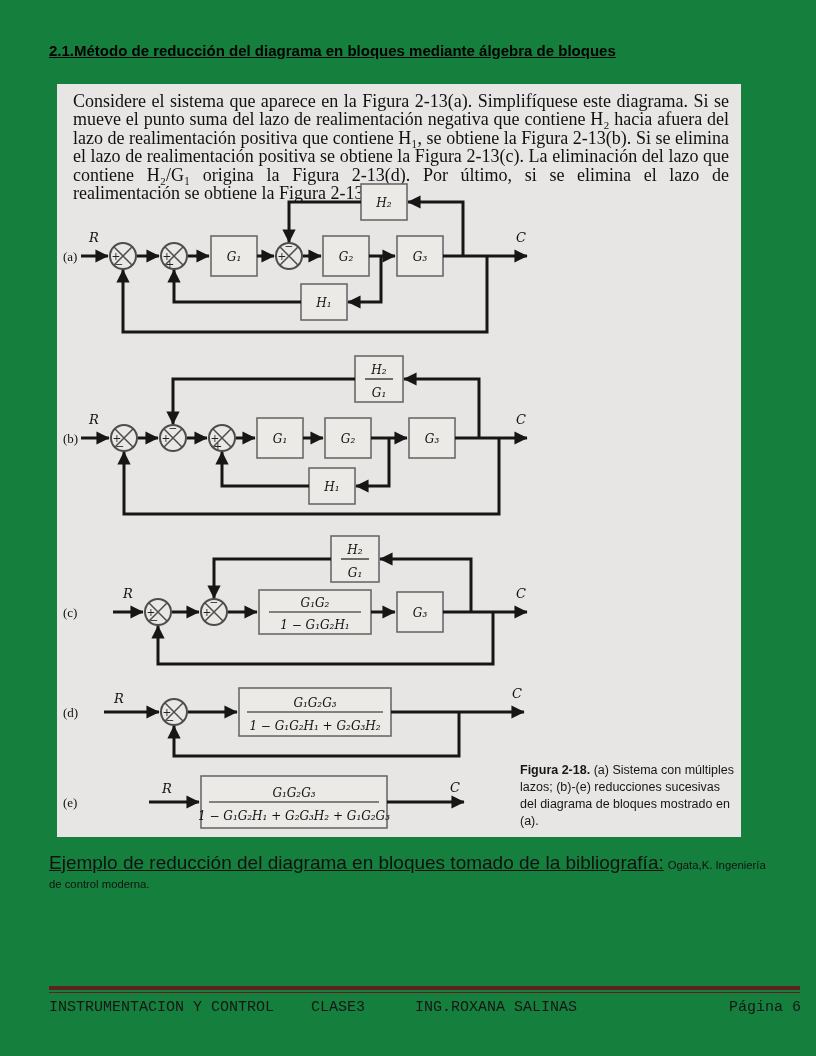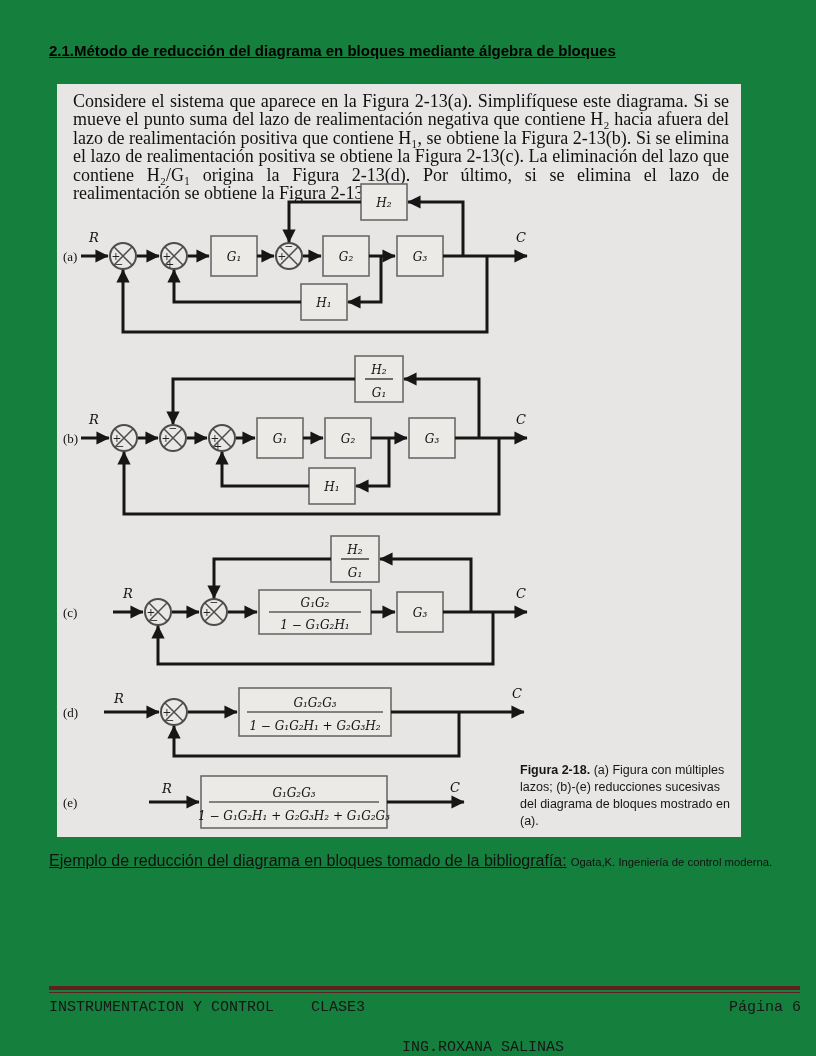--- a/index.html
+++ b/index.html
@@ -41,38 +41,38 @@
   text.dlab { font-family:"Liberation Serif","DejaVu Serif",serif; font-size:13px; fill:#111; }
   .fig-caption {
     position:absolute; left:463px; top:678px; width:220px;
     font-family:"Liberation Sans","DejaVu Sans",sans-serif;
     font-size:12.5px; line-height:17px; color:#161616;
   }
   .fig-caption b { font-weight:bold; }
   .source-note { position:absolute; left:49px; top:852px; width:730px; }
   .source-note .u {
     font-family:"Liberation Sans","DejaVu Sans",sans-serif;
-    font-size:16px; text-decoration:underline; color:#111;
+    font-size:19px; text-decoration:underline; color:#111;
   }
   .source-note .r {
     font-family:"Liberation Sans","DejaVu Sans",sans-serif;
     font-size:11.3px; color:#111;
   }
   .footer-rule {
     position:absolute; left:49px; top:986px; width:751px; height:2px;
     border-top:4px solid #5f2120; border-bottom:1px solid #5f2120;
   }
   .footer-text span {
     position:absolute; top:999px;
     font-family:Liberation Mono, monospace;
     font-size:15px; color:#161616;
   }
   .f-course { left:49px; }
   .f-class { left:311px; }
-  .f-instr { left:402px;margin-top:40px; }
+  .f-instr { left:415px; }
   .f-page { left:auto; right:15px; }
 </style>
 </head>
 <body>
 
 <svg width="0" height="0" style="position:absolute" aria-hidden="true">
   <defs>
     <marker id="arrow" viewBox="0 0 10 10" refX="9.5" refY="5" markerWidth="5" markerHeight="4.4" orient="auto-start-reverse">
       <path d="M0,0 L10,5 L0,10 z" fill="#161616"></path>
     </marker>
@@ -256,21 +256,21 @@
         <text class="frc" x="235" y="29">G₁G₂G₃</text>
         <path class="bar" d="M150,34 H320"></path>
         <text class="frc" x="235" y="52">1 − G₁G₂H₁ + G₂G₃H₂ + G₁G₂G₃</text>
       </g>
       <path class="sig" d="M328,34 H405"></path>
       <text class="mlbl" x="391" y="24">C</text>
     </svg>
 
     <div class="fig-caption">
       <b>Figura 2-18.</b>
-      <span>(a) Figura con múltiples lazos; (b)-(e) reducciones sucesivas del diagrama de bloques mostrado en (a).</span>
+      <span>(a) Sistema con múltiples lazos; (b)-(e) reducciones sucesivas del diagrama de bloques mostrado en (a).</span>
     </div>
 
   </div>
 
   <div class="source-note">
     <span class="u">Ejemplo de reducción del diagrama en bloques tomado de la bibliografía:</span>
     <span class="r">Ogata,K. Ingeniería de control moderna.</span>
   </div>
 
   <div class="footer-rule"></div>

